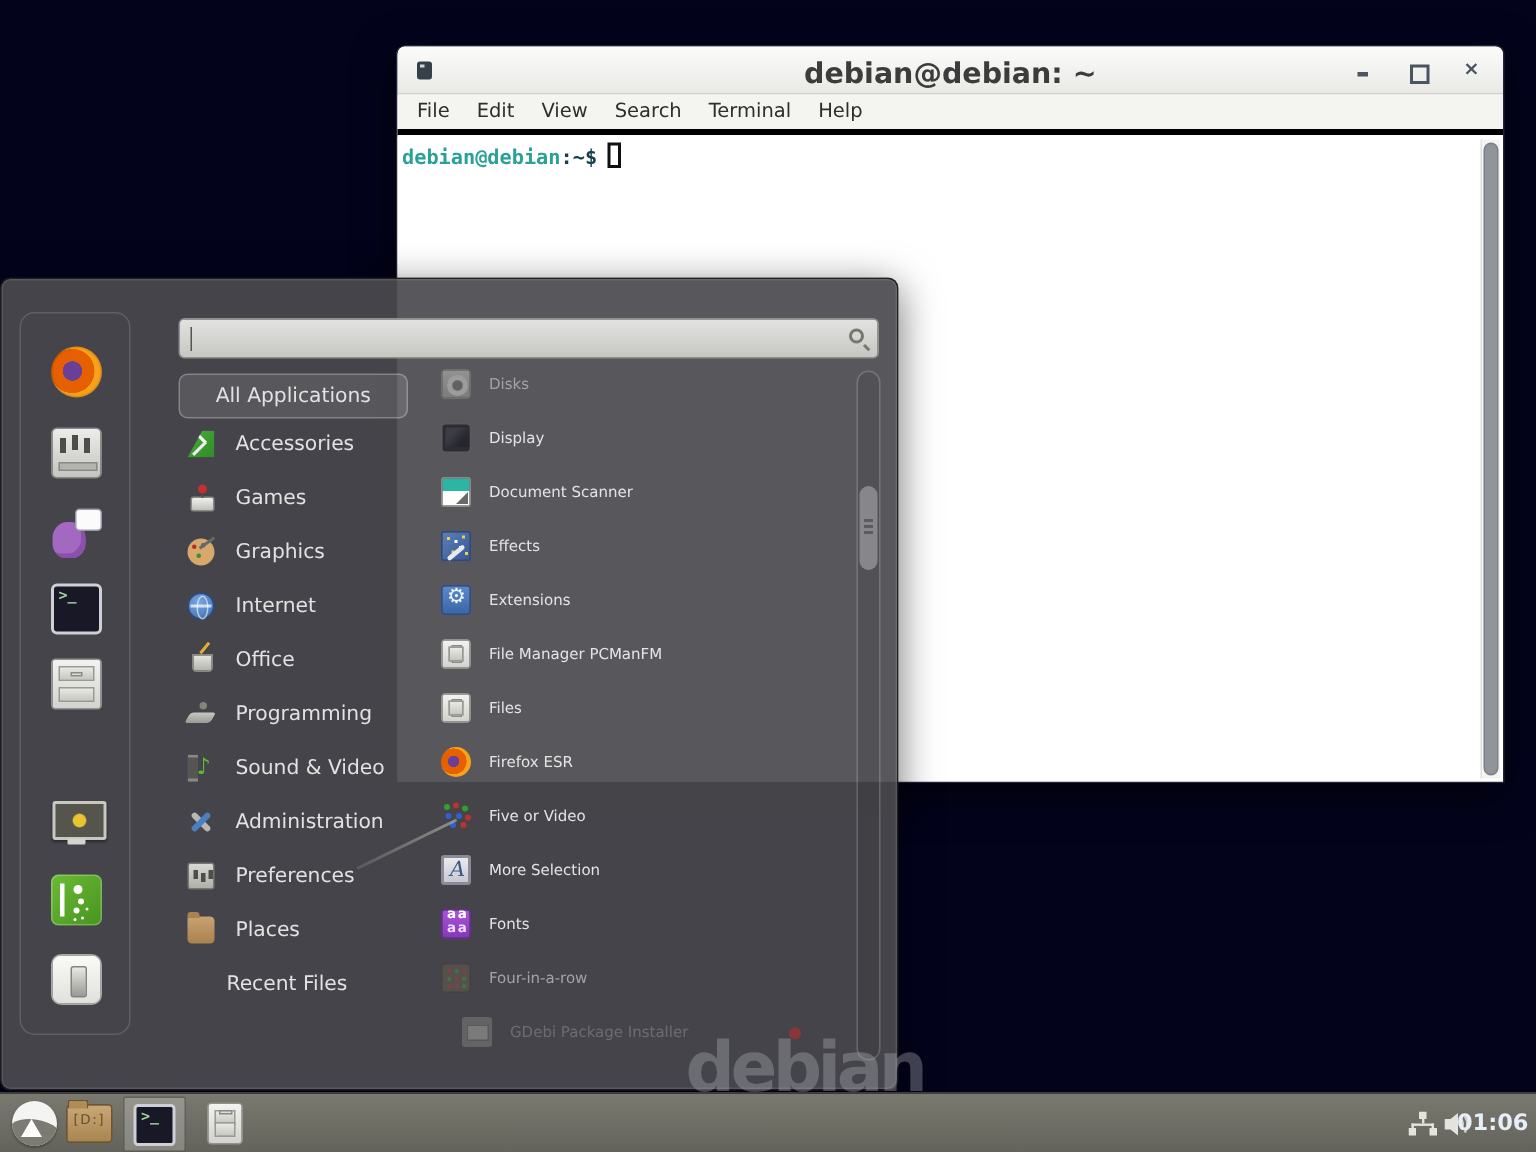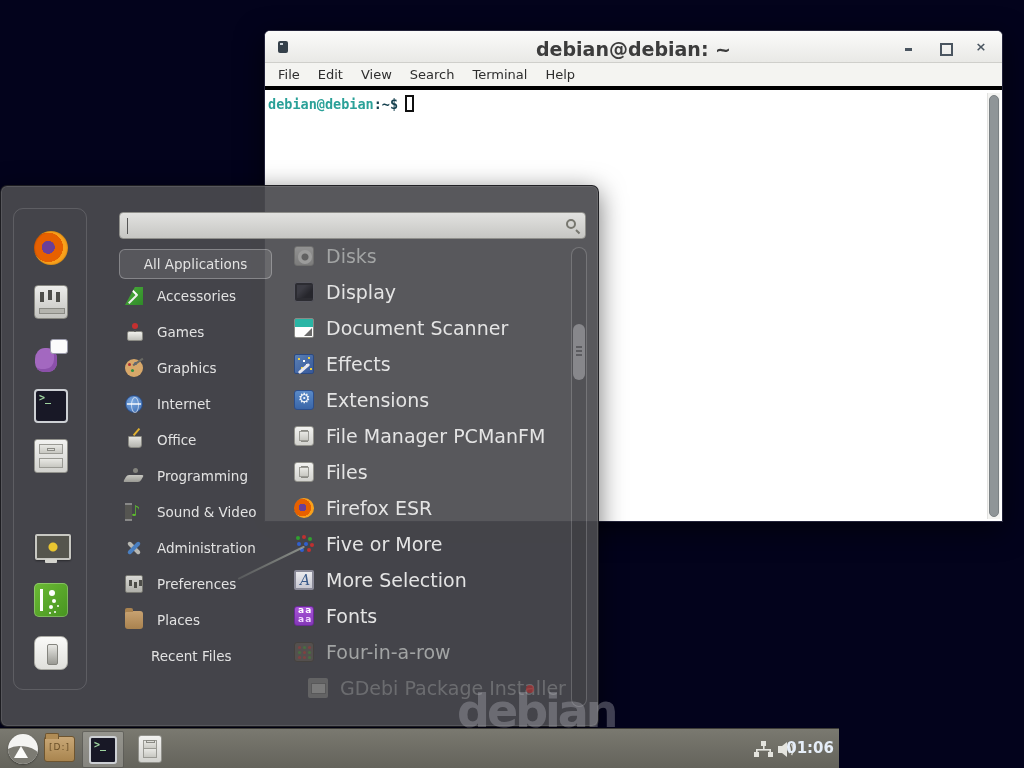--- a/index.html
+++ b/index.html
@@ -60,21 +60,21 @@
   .magnifier::after { content:""; position:absolute; left:8px; top:8px; width:5px; height:2px;
     background:#77776f; transform:rotate(45deg); transform-origin:left center; }
 
   
   .cat-row { position:absolute; left:118px; height:26px; display:flex; align-items:center; font-size:13.5px; color:#e2e2e2; }
   .cat-row .ci { width:18px; height:18px; margin:0 14px 0 6px; position:relative; flex:none; }
   .cat-selected { left:118px; width:153px; height:30px; background:rgba(255,255,255,.10);
     border:1px solid rgba(255,255,255,.28); border-radius:6px; justify-content:center; }
 
   
-  .app-row { position:absolute; left:293px; height:26px; display:flex; align-items:center; font-size:19px; color:#e4e4e4; }
+  .app-row { position:absolute; left:293px; height:26px; display:flex; align-items:center; font-size:10px; color:#e4e4e4; }
   .app-row .ai { width:20px; height:20px; margin-right:12px; position:relative; flex:none; }
   .app-disabled { color:#a2a4a4; }
   .app-faded { opacity:.42;margin-left:14px; }
 
   
   .menu-scrollbar { position:absolute; left:570px; top:61px; width:16px; height:460px;
     border:1px solid rgba(255,255,255,.20); border-radius:8px; background:rgba(0,0,0,.06); }
   .menu-scroll-thumb { position:absolute; left:1px; top:76px; width:12px; height:56px;
     background:#87878b; border-radius:6px; }
   .menu-scroll-thumb::before { content:""; position:absolute; left:3px; top:22px; width:6px; height:2px;
@@ -162,21 +162,21 @@
   .ai-fonts { background:linear-gradient(#a855d8,#8438b8); border:1px solid #6a2a96; border-radius:3px; }
   .ai-fonts::before { content:"a a"; position:absolute; left:3px; top:-2px; font-size:9px; font-weight:bold; color:#fff; letter-spacing:-1px; }
   .ai-fonts::after { content:"a a"; position:absolute; left:3px; top:7px; font-size:9px; font-weight:bold; color:#f0d8ff; letter-spacing:-1px; }
   .ai-fourinarow { background:#5c5650; border:1px solid #45403a; border-radius:3px; }
   .ai-fourinarow::before { content:""; position:absolute; left:3px; top:3px; width:3px; height:3px; border-radius:50%; background:#9a4040;
     box-shadow:5px 0 0 #4a8040, 10px 0 0 #9a4040, 0 5px 0 #4a8040, 5px 5px 0 #9a4040, 10px 5px 0 #4a8040, 0 10px 0 #9a4040, 5px 10px 0 #9a4040, 10px 10px 0 #4a8040; }
   .ai-gdebi { background:#8e8e88; border-radius:2px; }
   .ai-gdebi::before { content:""; position:absolute; left:3px; top:5px; width:13px; height:9px; background:#c4c4be; border:1px solid #74746e; }
 
   
-  .taskbar { position:absolute; left:0; bottom:0; width:839px; height:40px;
+  .taskbar { position:absolute; left:0; bottom:0; width:1024px; height:40px;
     background:linear-gradient(#7a7970,#64635b); border-top:1px solid #3e3d37; z-index:5; }
   .tb-menu-button { position:absolute; left:8px; top:5px; width:30px; height:30px; border-radius:50%;
     background:#f4f4f2; overflow:hidden; box-shadow:0 1px 2px rgba(0,0,0,.4); }
   .tb-menu-button::before { content:""; position:absolute; left:-4px; bottom:-6px; width:38px; height:24px; background:#7c7b73; border-radius:40% 60% 0 0; }
   .tb-menu-button::after { content:""; position:absolute; left:6px; bottom:6px; width:0; height:0;
     border-left:7px solid transparent; border-right:7px solid transparent; border-bottom:12px solid #fcfcfa; }
   .tb-folder { position:absolute; left:44px; top:7px; width:31px; height:26px;
     background:linear-gradient(#c9a877,#a9854f); border:1px solid #6e5530; border-radius:3px; }
   .tb-folder::before { content:""; position:absolute; left:0; top:-4px; width:12px; height:5px; background:#b08c55; border:1px solid #6e5530; border-bottom:none; border-radius:2px 2px 0 0; }
   .tb-folder::after { content:"[D:]"; position:absolute; left:4px; top:5px; font-size:9px; color:#6a4f28; letter-spacing:1px; }
@@ -323,21 +323,21 @@
           <i style="bottom:3px;left:6px;width:7px"></i>
         </span>
         <span>Files</span>
       </div>
     <div class="app-row" style="top:309px">
         <span class="ai ai-firefox"></span>
         <span>Firefox ESR</span>
       </div>
     <div class="app-row" style="top:345px">
         <span class="ai ai-fiveormore"></span>
-        <span>Five or More</span>
+        <span>Five or Video</span>
       </div>
     <div class="app-row" style="top:381px">
         <span class="ai ai-fontselection"></span>
         <span>More Selection</span>
       </div>
     <div class="app-row" style="top:417px">
         <span class="ai ai-fonts"></span>
         <span>Fonts</span>
       </div>
     <div class="app-row app-disabled" style="top:453px">

